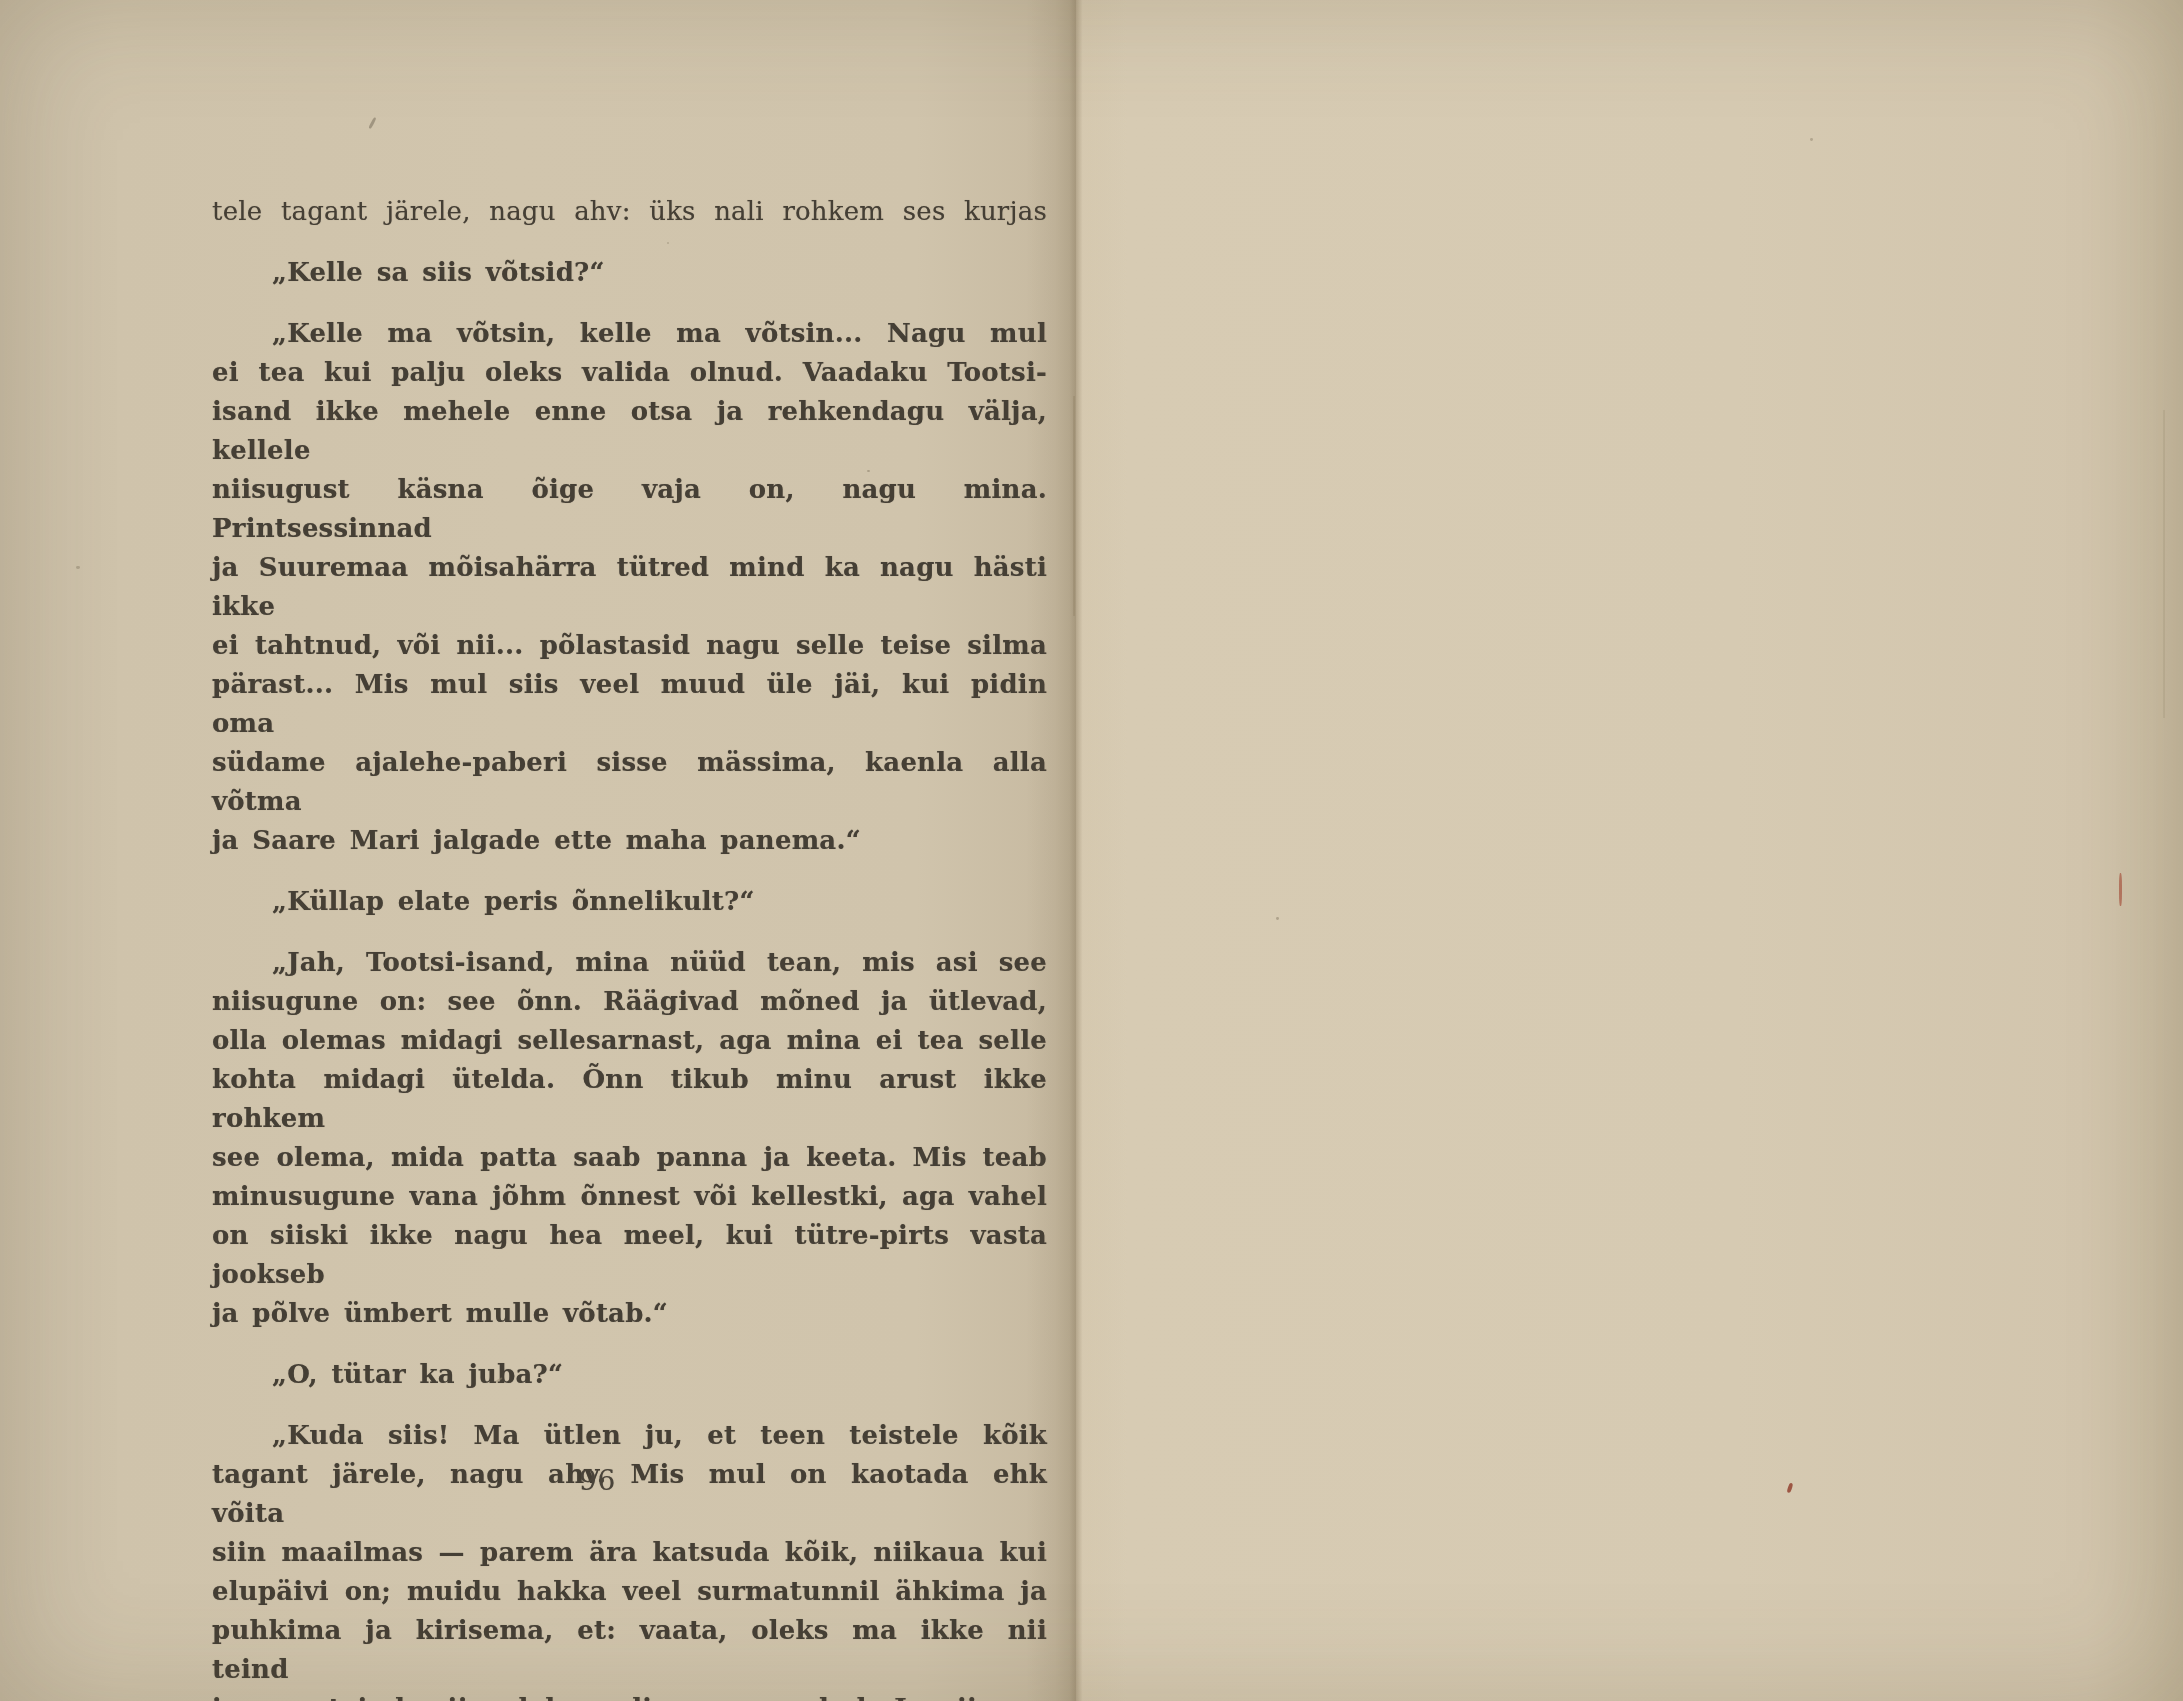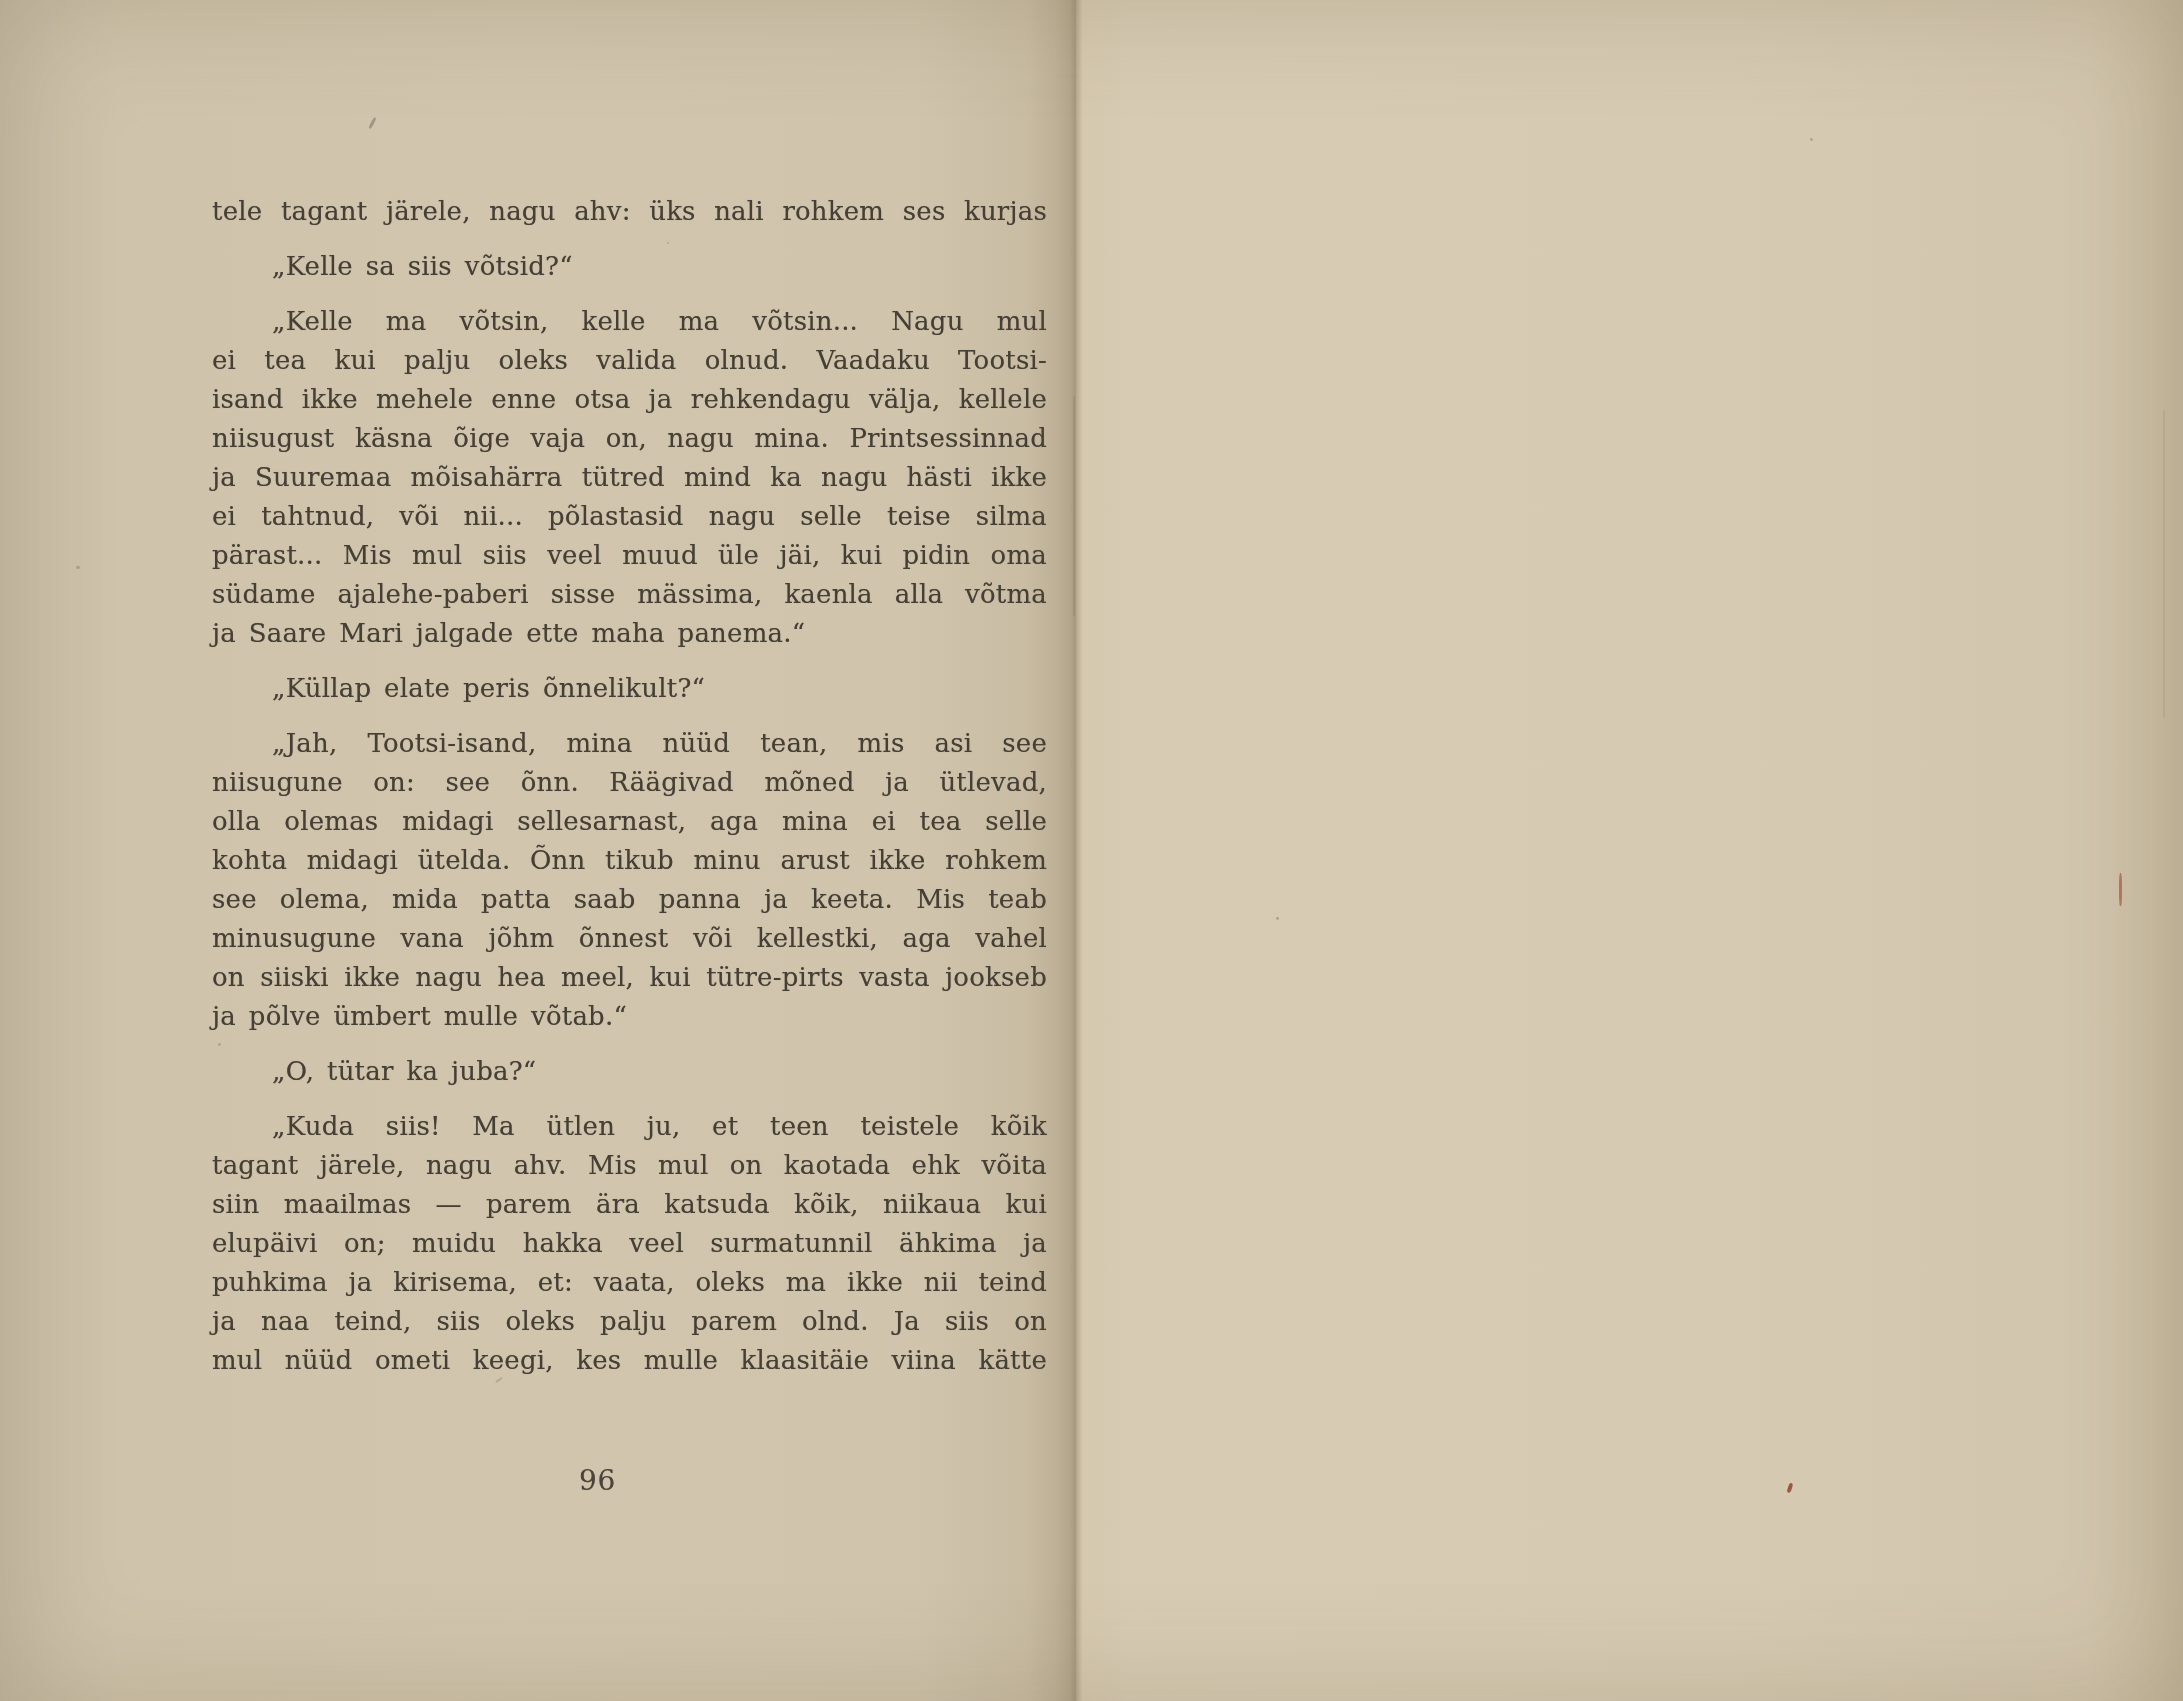--- a/index.html
+++ b/index.html
@@ -30,21 +30,21 @@
     pointer-events:none;
   }
   .text-block{
     position:absolute;
     color:#453f35;
     font-size:26px;
     letter-spacing:0.2px;
     text-shadow:0 0 0.7px rgba(69,63,53,.45);
   }
   .tb-left{left:212px;top:192px;width:835px;}
-  .para + .para{margin-top:16px;}
+  .para + .para{margin-top:22px;font-weight:bold;}
   .line{
     line-height:39px;
     text-align:justify;
     text-align-last:justify;
     word-spacing:4.4px;
     white-space:normal;
   }
   .line.endline{text-align-last:left;}
   .para.indent .line:first-child{text-indent:60px;}
   .pageno{

